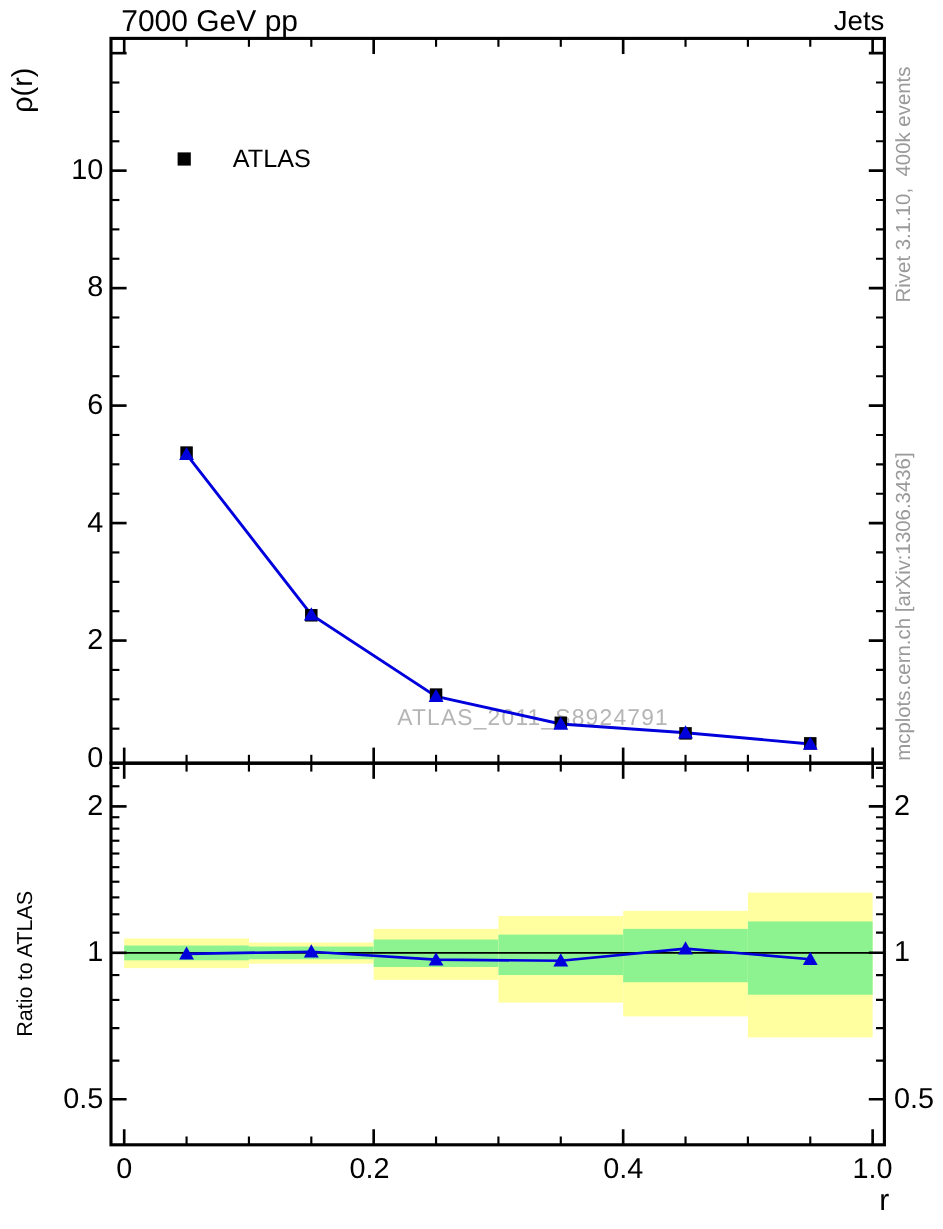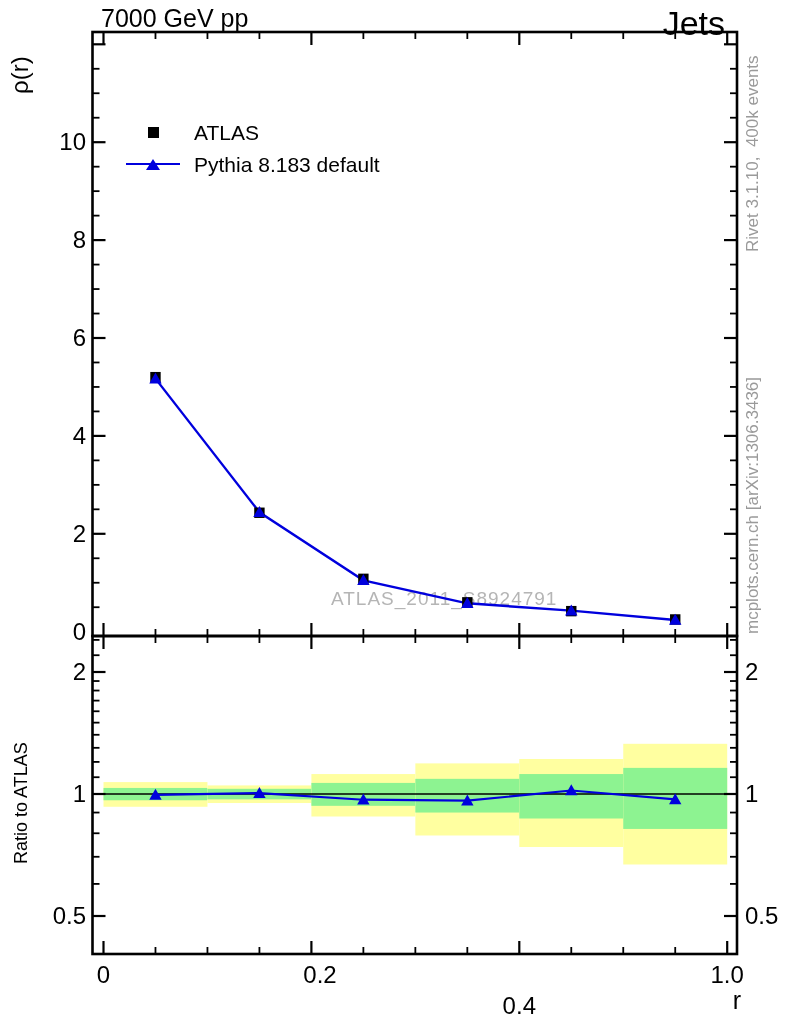--- a/index.html
+++ b/index.html
@@ -1,20 +1,20 @@
 <!DOCTYPE html>
 <html><head>
 <meta charset="utf-8">
 <style>
   html,body{margin:0;padding:0;background:#fff;}
   .fig{position:relative;width:786px;height:1024px;background:#fff;overflow:hidden;
        font-family:"Liberation Sans",sans-serif;color:#000;}
   .t{position:absolute;white-space:pre;line-height:1;}
   .title-left{left:101px;top:6px;font-size:25px;}
-  .title-right{right:61px;top:6px;font-size:34px;}
+  .title-right{right:49px;top:6px;font-size:23px;}
   .vtext{position:absolute;writing-mode:vertical-rl;transform:rotate(180deg);
          white-space:pre;line-height:1;display:flex;align-items:center;}
   .ylabel-main{left:8px;top:30px;height:64px;font-size:24px;}
   .ylabel-ratio{left:12px;top:726px;height:138px;font-size:18px;}
   .side-top{left:744px;top:26px;height:226px;font-size:17px;color:#9a9a9a;}
   .side-bottom{left:744px;top:350px;height:284px;font-size:17px;color:#9a9a9a;}
   .xlabel{left:741px;top:988px;font-size:25px;transform:translateX(-100%);}
   .watermark{left:331px;top:589px;font-size:19px;color:#b5b5b5;letter-spacing:1px;}
   .legend{position:absolute;left:124px;top:116px;}
   .legend-row{display:flex;align-items:center;height:32px;}
@@ -218,42 +218,35 @@
   <div class="vtext side-bottom">mcplots.cern.ch [arXiv:1306.3436]</div>
   <div class="t xlabel">r</div>
 
   <div class="legend">
     <div class="legend-row">
       <span class="legend-marker">
           <span class="sq"></span>
         </span>
       <span class="legend-label">ATLAS</span>
     </div>
-    <div class="legend-row">
-      <span class="legend-marker">
-        <span class="mcline"></span>
-          <span class="tri"></span>
-      </span>
-      <span class="legend-label">Pythia 8.183 default</span>
-    </div>
   </div>
 
   <div id="main-ylabel-clip">
       <span class="ticklabel" style="left: 86px; top: 142.2px; transform: translate(-100%, -50%);">10</span>
       <span class="ticklabel" style="left: 86px; top: 240.1px; transform: translate(-100%, -50%);">8</span>
       <span class="ticklabel" style="left: 86px; top: 338px; transform: translate(-100%, -50%);">6</span>
       <span class="ticklabel" style="left: 86px; top: 435.9px; transform: translate(-100%, -50%);">4</span>
       <span class="ticklabel" style="left: 86px; top: 533.8px; transform: translate(-100%, -50%);">2</span>
       <span class="ticklabel" style="left: 86px; top: 631.7px; transform: translate(-100%, -50%);">0</span>
     </div>
   <div id="labels">
       <span class="ticklabel" style="left: 86px; top: 672px; transform: translate(-100%, -50%);">2</span>
       <span class="ticklabel" style="left: 745px; top: 672px; transform: translate(0px, -50%);">2</span>
       <span class="ticklabel" style="left: 86px; top: 794px; transform: translate(-100%, -50%);">1</span>
       <span class="ticklabel" style="left: 745px; top: 794px; transform: translate(0px, -50%);">1</span>
       <span class="ticklabel" style="left: 86px; top: 916px; transform: translate(-100%, -50%);">0.5</span>
       <span class="ticklabel" style="left: 745px; top: 916px; transform: translate(0px, -50%);">0.5</span>
       <span class="ticklabel" style="left: 103.5px; top: 963px; transform: translate(-50%, 0px);">0</span>
-      <span class="ticklabel" style="left: 320px; top: 963px; transform: translate(-50%, 0px);">0.2</span>
-      <span class="ticklabel" style="left: 519.3px; top: 994px; transform: translate(-50%, 0px);">0.4</span>
+      <span class="ticklabel" style="left: 308px; top: 963px; transform: translate(-50%, 0px);">0.2</span>
+      <span class="ticklabel" style="left: 519.3px; top: 963px; transform: translate(-50%, 0px);">0.4</span>
       <span class="ticklabel" style="left: 727.2px; top: 963px; transform: translate(-50%, 0px);">1.0</span>
     </div>
 </div>
 
 </body></html>

